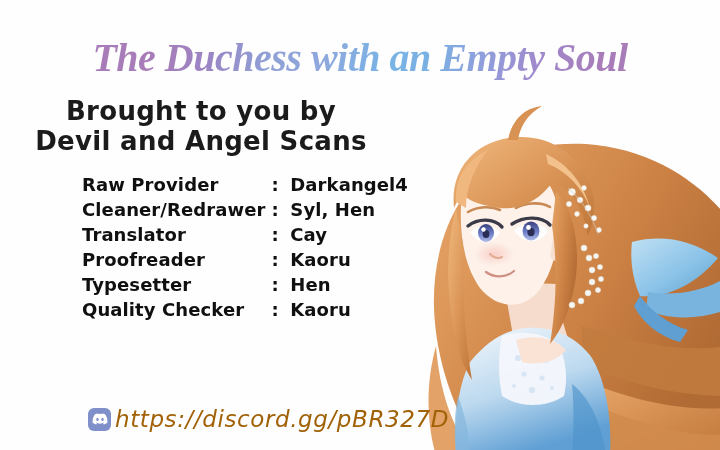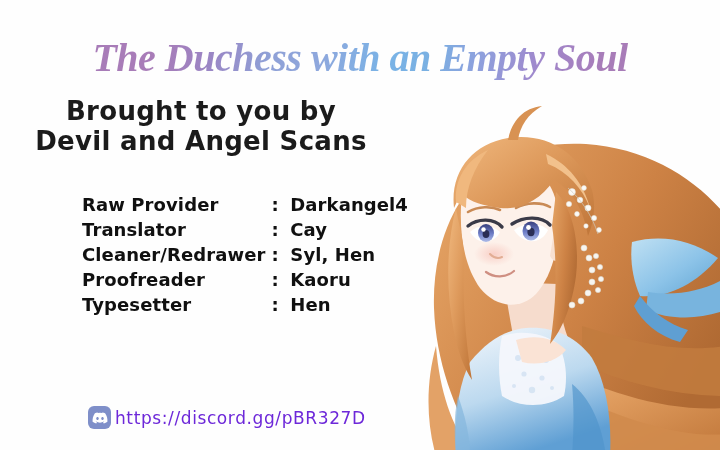--- a/index.html
+++ b/index.html
@@ -75,21 +75,21 @@
     font-weight: bold;
     color: #1b1b1b;
     font-size: 26px;
     line-height: 1.16;
     letter-spacing: 0.3px;
   }
   #brought-by .line1 { display: block; }
   #brought-by .line2 { display: block; }
 
   #credits-table {
-    margin-top: 38px;
+    margin-top: 18px;
     margin-left: 74px;
     border-collapse: collapse;
   }
   #credits-table tr { height: 25px; }
   #credits-table td {
     font-family: "DejaVu Sans", sans-serif;
     font-weight: bold;
     font-size: 18px;
     color: #101010;
     padding: 0;
@@ -121,24 +121,25 @@
     border-radius: 6px;
     background: #7f8fc9;
     display: flex;
     align-items: center;
     justify-content: center;
     flex: none;
   }
   #discord-icon svg { display: block; }
   #discord-url {
     font-family: "DejaVu Sans", sans-serif;
-    font-size: 17px;
-    color: #6d28d9;
+    font-size: 23px;
+    color: #a16207;
     letter-spacing: 0.6px;
     white-space: nowrap;
+    font-style: italic;
   }
 
   
   #character-art {
     position: absolute;
     right: -6px;
     top: 96px;
     width: 330px;
     height: 360px;
     z-index: 2;
@@ -300,38 +301,43 @@
     </div>
 
     <table id="credits-table">
       <tbody>
         <tr>
           <td class="role-label">Raw Provider</td>
           <td class="role-sep">:</td>
           <td class="role-value">Darkangel4</td>
         </tr>
         <tr>
+          <td class="role-label">Cleaner/Redrawer</td>
+          <td class="role-sep">:</td>
+          <td class="role-value">Syl, Hen</td>
+        </tr>
+        <tr>
           <td class="role-label">Translator</td>
           <td class="role-sep">:</td>
           <td class="role-value">Cay</td>
         </tr>
         <tr>
-          <td class="role-label">Cleaner/Redrawer</td>
-          <td class="role-sep">:</td>
-          <td class="role-value">Syl, Hen</td>
-        </tr>
-        <tr>
           <td class="role-label">Proofreader</td>
           <td class="role-sep">:</td>
           <td class="role-value">Kaoru</td>
         </tr>
         <tr>
           <td class="role-label">Typesetter</td>
           <td class="role-sep">:</td>
           <td class="role-value">Hen</td>
+        </tr>
+        <tr>
+          <td class="role-label">Quality Checker</td>
+          <td class="role-sep">:</td>
+          <td class="role-value">Kaoru</td>
         </tr>
       </tbody>
     </table>
   </div>
 
   <div id="discord-row">
     <span id="discord-icon">
       <svg width="16" height="12" viewBox="0 0 16 12" xmlns="http://www.w3.org/2000/svg">
         <path d="M13.1 1.3 A11 11 0 0 0 10.4 0.5 L10.1 1.1 A10 10 0 0 0 5.9 1.1 L5.6 0.5
                  A11 11 0 0 0 2.9 1.3 C0.9 4.2 0.4 7 0.6 9.8 A11.6 11.6 0 0 0 4.2 11.5

